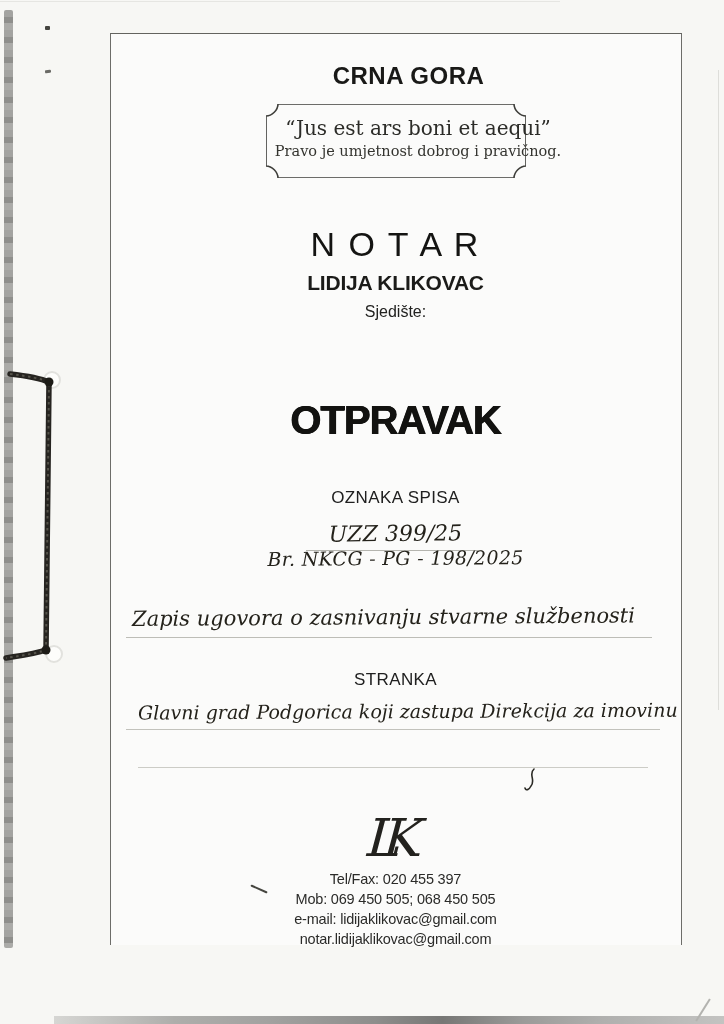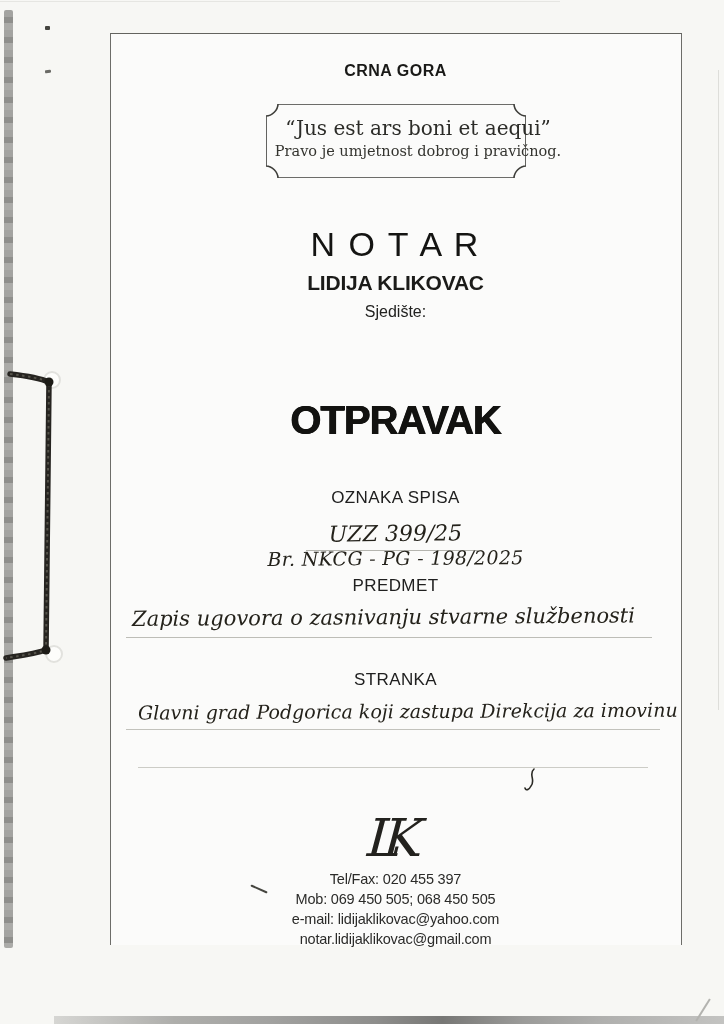--- a/index.html
+++ b/index.html
@@ -16,21 +16,21 @@
   .dot-a{left:45px;top:26px;width:5px;height:4px;background:#44443f;border-radius:1px;}
   .dot-b{left:45px;top:70px;width:6px;height:3px;background:#6b6b66;border-radius:1px;transform:rotate(-8deg);}
   .page-frame{left:110px;top:33px;width:570px;height:911px;
      border-top:1.4px solid #63635f;border-left:1.4px solid #6d6d69;border-right:1.4px solid #6d6d69;
      background:rgba(255,255,255,0.55);}
   .bottom-bar{left:54px;top:1016px;width:670px;height:8px;filter:blur(.4px);
      background:linear-gradient(90deg,#d6d6d3 0%,#aeaeab 18%,#a2a2a0 32%,#8e8e8c 48%,#777775 58%,#9b9b99 70%,#b0b0ae 82%,#c3c3c1 100%);}
   .corner-diag{left:702px;top:997px;width:2px;height:26px;background:#b3b3af;transform:rotate(32deg);}
   
   .col{left:110px;width:571px;text-align:center;}
-  .country{top:62px;font-size:16px;font-weight:bold;letter-spacing:.5px;color:#191917;}
+  .country{top:62px;font-size:24px;font-weight:bold;letter-spacing:.5px;color:#191917;padding-left:13px;}
   .motto-box{left:266px;top:104px;width:304px;height:74px;text-align:center;}
   .motto-box svg{position:absolute;left:0;top:0;}
   .motto-latin{position:relative;margin-top:12px;font-family:"DejaVu Serif", serif;font-size:20px;color:#2c2c28;}
   .motto-trans{position:relative;margin-top:3px;font-family:"DejaVu Serif", serif;font-size:14.5px;color:#34342f;}
   .notar{top:225px;font-size:34px;font-weight:400;letter-spacing:2px;color:#141412;}
   .notar-name{top:271px;font-size:21px;font-weight:bold;letter-spacing:-.2px;}
   .seat-label{top:303px;font-size:16px;color:#222220;}
   .seat-addr{top:322px;font-size:16px;letter-spacing:-.2px;color:#1d1d1b;}
   .otpravak{top:398px;font-size:40px;font-weight:bold;letter-spacing:-1px;color:#121210;
             text-shadow:.6px 0 currentColor,-.3px 0 currentColor;}
@@ -90,38 +90,37 @@
   <div class="abs col notar-name">LIDIJA KLIKOVAC</div>
   <div class="abs col seat-label">Sjedište:</div>
 
   <div class="abs col otpravak">OTPRAVAK</div>
 
   <div class="abs col label-caps oznaka">OZNAKA SPISA</div>
   <div class="abs col hw hw-case1">UZZ 399/25</div>
   <div class="abs u-case"></div>
   <div class="abs col hw hw-case2">Br. NKCG - PG - 198/2025</div>
 
-  <div class="abs col label-caps predmet">PREDMET</div>
   <div class="abs hw hw-subject">Zapis ugovora o zasnivanju stvarne službenosti</div>
   <div class="abs u-subject"></div>
 
   <div class="abs col label-caps stranka">STRANKA</div>
   <div class="abs hw hw-party">Glavni grad Podgorica koji zastupa Direkcija za imovinu</div>
   <div class="abs u-party"></div>
 
   <div class="abs faint-rule"></div>
   <svg class="abs" style="left:524px;top:766px;" width="16" height="28" viewBox="0 0 16 28">
     <path d="M 10 3 C 4 8 12 14 7 20 C 5 24 2 25 1 22" fill="none" stroke="#2b2a25" stroke-width="1.6" stroke-linecap="round"></path>
   </svg>
 
   <div class="abs col monogram">
     <span class="lk-l">L</span><span class="lk-k">K</span>
   </div>
 
   <div class="abs col footer">
     <div>Tel/Fax: 020 455 397</div>
     <div>Mob: 069 450 505; 068 450 505</div>
-    <div>e-mail: lidijaklikovac@yahoo.com</div>
+    <div>e-mail: lidijaklikovac@gmail.com</div>
     <div>notar.lidijaklikovac@gmail.com</div>
   </div>
   <div class="abs pen-mark"></div>
 
 </div>
 
 </body></html>

